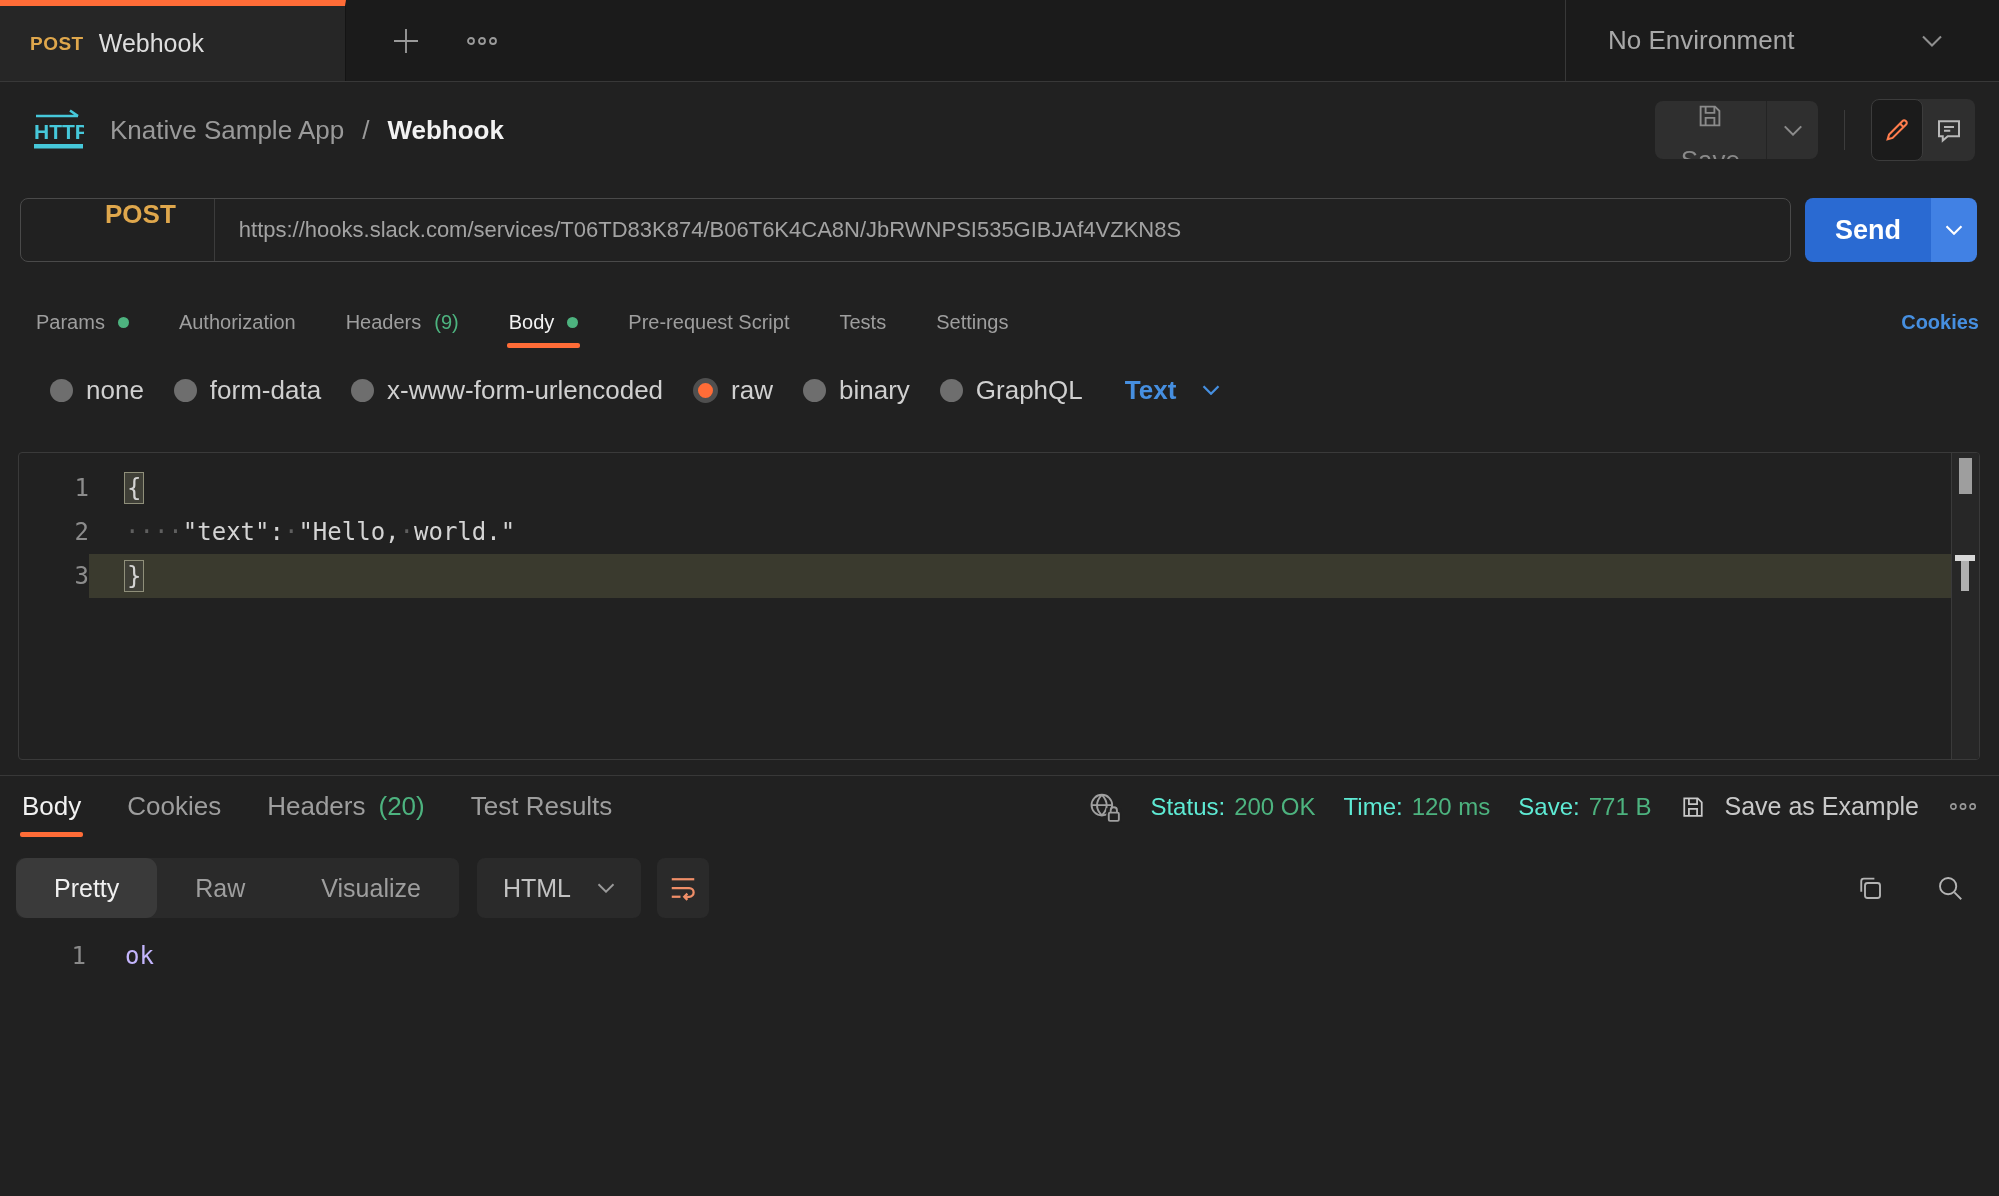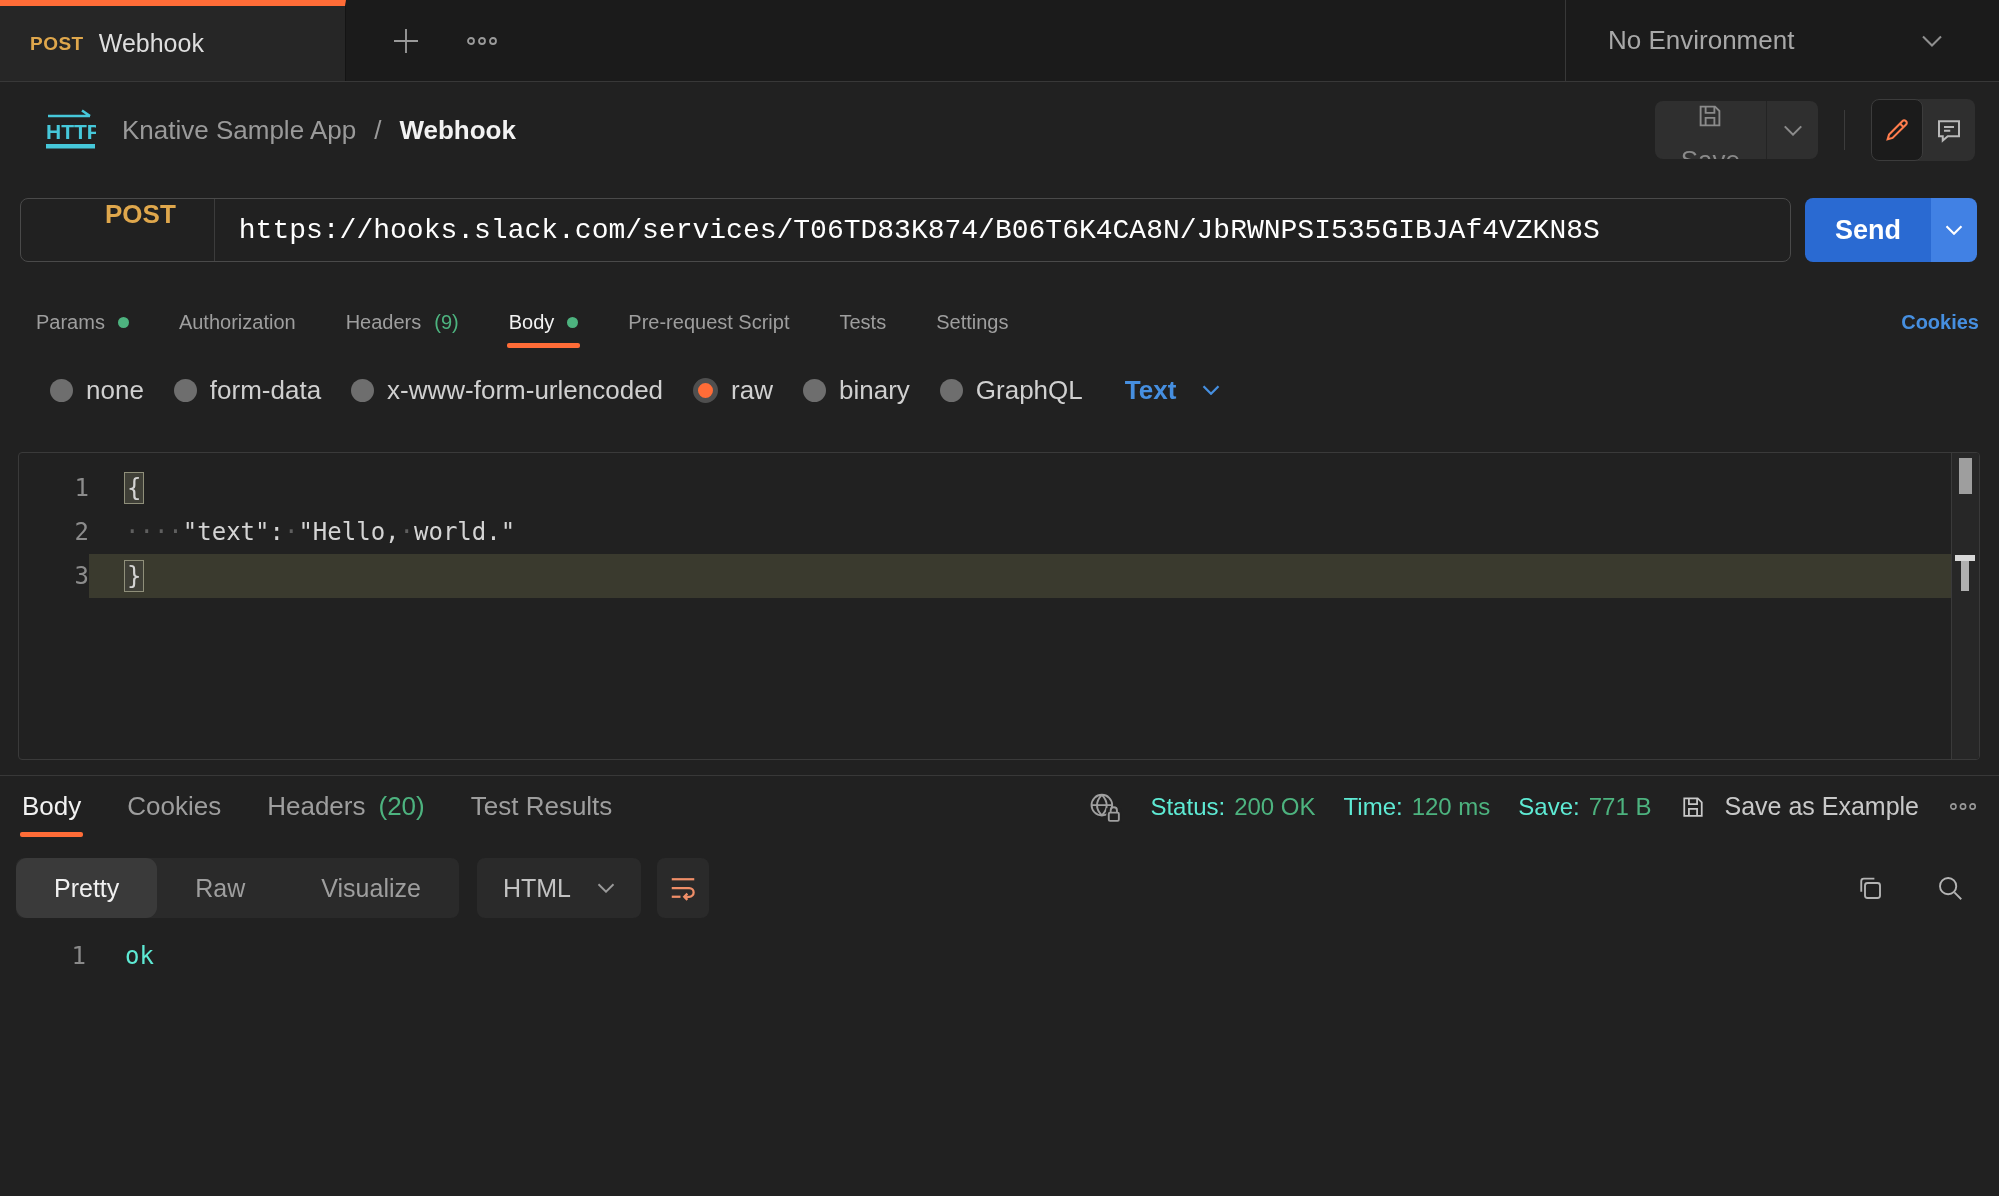--- a/index.html
+++ b/index.html
@@ -11,42 +11,42 @@
 
   
   .tabbar { height:82px; background:#1b1b1b; border-bottom:1px solid #383838; display:flex; align-items:stretch; flex-shrink:0; }
   .req-tab { width:346px; background:#262626; border-top:6px solid #ff6c37; border-right:1px solid #141414; display:flex; align-items:center; gap:15px; padding-left:30px; }
   .req-tab .tmethod { color:#dfa74c; font-size:19px; font-weight:700; letter-spacing:.5px; }
   .req-tab .ttitle { color:#dedede; font-size:25px; }
   .tab-actions { display:flex; align-items:center; gap:44px; padding-left:44px; color:#9a9a9a; }
   .env-select { margin-left:auto; width:434px; border-left:1px solid #383838; display:flex; align-items:center; justify-content:space-between; padding:0 56px 0 42px; color:#a8a8a8; font-size:26px; cursor:pointer; }
 
   
-  .hdr { height:96px; display:flex; align-items:center; padding:0 24px 0 44px; flex-shrink:0; }
+  .hdr { height:96px; display:flex; align-items:center; padding:0 24px 0 32px; flex-shrink:0; }
   .crumbs { display:flex; align-items:center; gap:12px; font-size:26px; }
   .http-badge { margin-right:14px; }
   .crumb-col { color:#9a9a9a; cursor:pointer; }
   .crumb-sep { color:#9a9a9a; margin:0 6px; }
   .crumb-req { color:#f2f2f2; font-weight:700; cursor:pointer; }
   .hdr-actions { margin-left:auto; display:flex; align-items:center; }
   .save-split { display:flex; background:#2f2f2f; border-radius:8px; overflow:hidden; height:58px; }
   .save-main { display:flex; align-items:center; gap:14px; padding:0 26px; color:#8a8a8a; font-size:26px; }
   .save-chev { width:52px; display:flex; align-items:center; justify-content:center; color:#8a8a8a; border-left:1px solid #242424; }
   .vdiv { width:1px; height:40px; background:#3c3c3c; margin:0 26px; }
   .edit-panel { display:flex; background:#2f2f2f; border-radius:8px; height:62px; overflow:hidden; }
   .seg-btn { width:52px; display:flex; align-items:center; justify-content:center; }
   .seg-btn.active { background:#1b1b1b; border:1px solid #3c3c3c; border-radius:8px; }
 
   
   .url-row { display:flex; margin:20px 22px 0 20px; gap:14px; height:64px; flex-shrink:0; }
   .url-bar { flex:1; display:flex; align-items:center; border:1px solid #4a4a4a; border-radius:8px; background:#212121; overflow:hidden; }
   .method-btn { display:flex; align-items:center; gap:46px; padding:0 38px 0 84px; height:100%; color:#dfa74c; font-size:26px; font-weight:700; }
   .method-btn .chev { color:#9a9a9a; }
   .url-sep { width:1px; height:100%; background:#3c3c3c; }
-  .url-input { flex:1; background:transparent; border:none; outline:none; color:#ffffff; font-size:28px; padding:0 20px 0 24px; font-family:Liberation Mono, monospace; }
+  .url-input { flex:1; background:transparent; border:none; outline:none; color:#a3a3a3; font-size:22px; padding:0 20px 0 24px; font-family:Liberation Sans, sans-serif; }
   .send-split { display:flex; width:172px; border-radius:8px; overflow:hidden; flex-shrink:0; }
   .send-main { flex:1; background:#2a6ad2; color:#ffffff; font-size:27px; font-weight:700; }
   .send-chev { width:46px; background:#4181e4; color:#ffffff; display:flex; align-items:center; justify-content:center; }
 
   
   .rtabs { display:flex; align-items:center; height:52px; margin-top:34px; padding:0 20px 0 36px; gap:50px; font-size:20px; color:#9e9e9e; flex-shrink:0; }
   .rtab { display:flex; align-items:center; gap:13px; height:100%; position:relative; cursor:pointer; white-space:nowrap; }
   .rtab.active { color:#f2f2f2; }
   .rtab.active::after { content:""; position:absolute; left:-2px; right:-2px; bottom:0; height:5px; background:#ff6c37; border-radius:2px; }
   .gdot { width:11px; height:11px; border-radius:50%; background:#4db37f; }
@@ -85,21 +85,21 @@
   .resp-toolbar { height:60px; margin:21px 34px 0 16px; display:flex; align-items:center; flex-shrink:0; }
   .viewseg { display:flex; background:#2a2a2a; border-radius:8px; height:100%; overflow:hidden; font-size:25px; color:#9e9e9e; }
   .vseg { padding:0 38px; display:flex; align-items:center; cursor:pointer; }
   .vseg.active { background:#3a3a3a; color:#f0f0f0; border-radius:11px; }
   .fmt-select { margin-left:18px; height:100%; background:#2a2a2a; border-radius:8px; display:flex; align-items:center; gap:26px; padding:0 26px; font-size:25px; color:#c2c2c2; cursor:pointer; }
   .fmt-select .chev { color:#9a9a9a; }
   .wrap-btn { margin-left:16px; width:52px; height:100%; background:#2a2a2a; border-radius:8px; display:flex; align-items:center; justify-content:center; }
   .resp-icons { margin-left:auto; display:flex; align-items:center; gap:50px; color:#b4b4b4; }
   .resp-body { margin-top:16px; display:flex; height:44px; align-items:center; font-family:"DejaVu Sans Mono", monospace; font-size:24px; }
   .resp-gutter { width:86px; text-align:right; color:#8a8a8a; flex-shrink:0; }
-  .resp-code { padding-left:39px; color:#5eead4; white-space:pre; }
+  .resp-code { padding-left:39px; color:#c4b5fd; white-space:pre; }
   .chev { flex-shrink:0; }
 </style>
 </head>
 <body>
 
 <div class="app">
 
   <div class="tabbar">
     <div class="req-tab">
       <span class="tmethod">POST</span>

